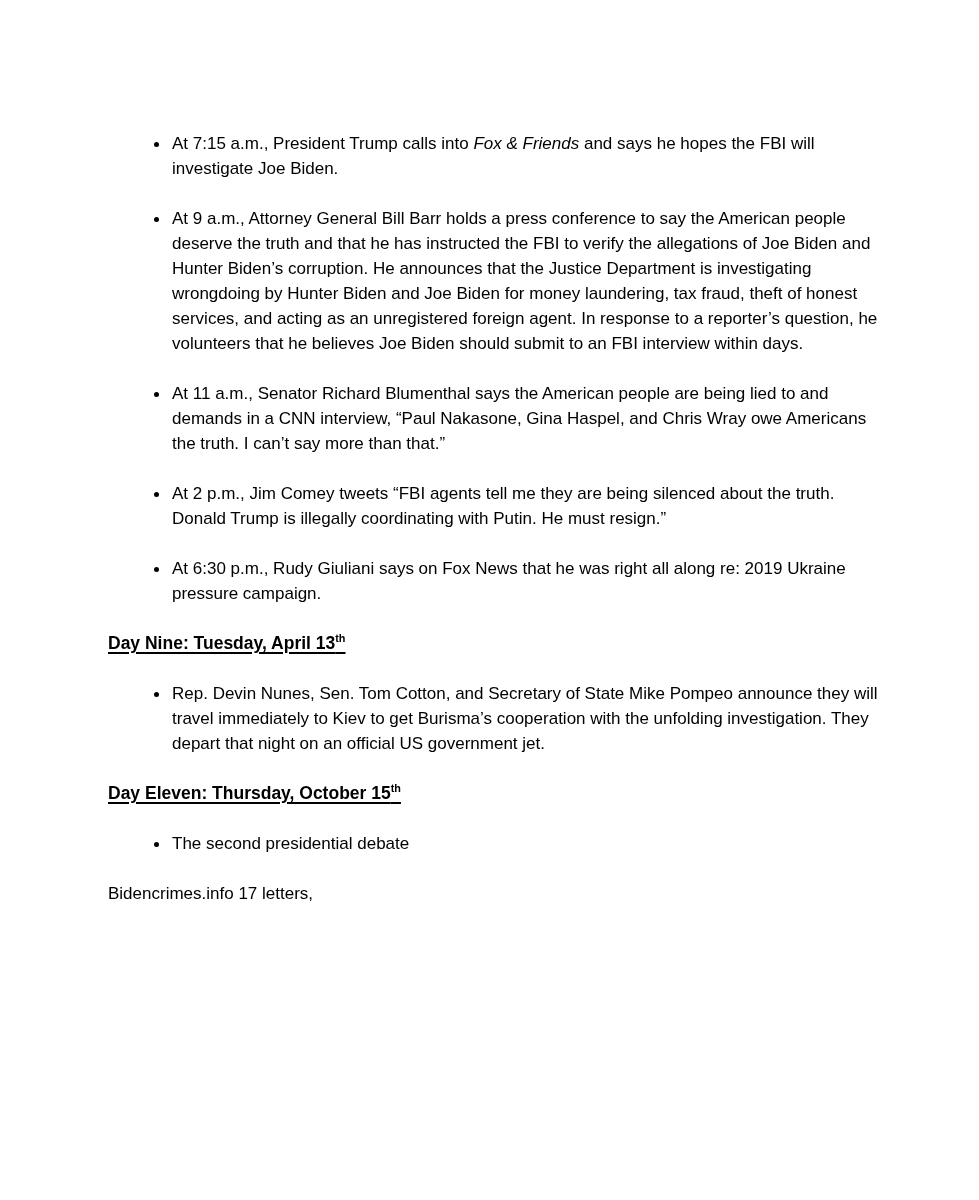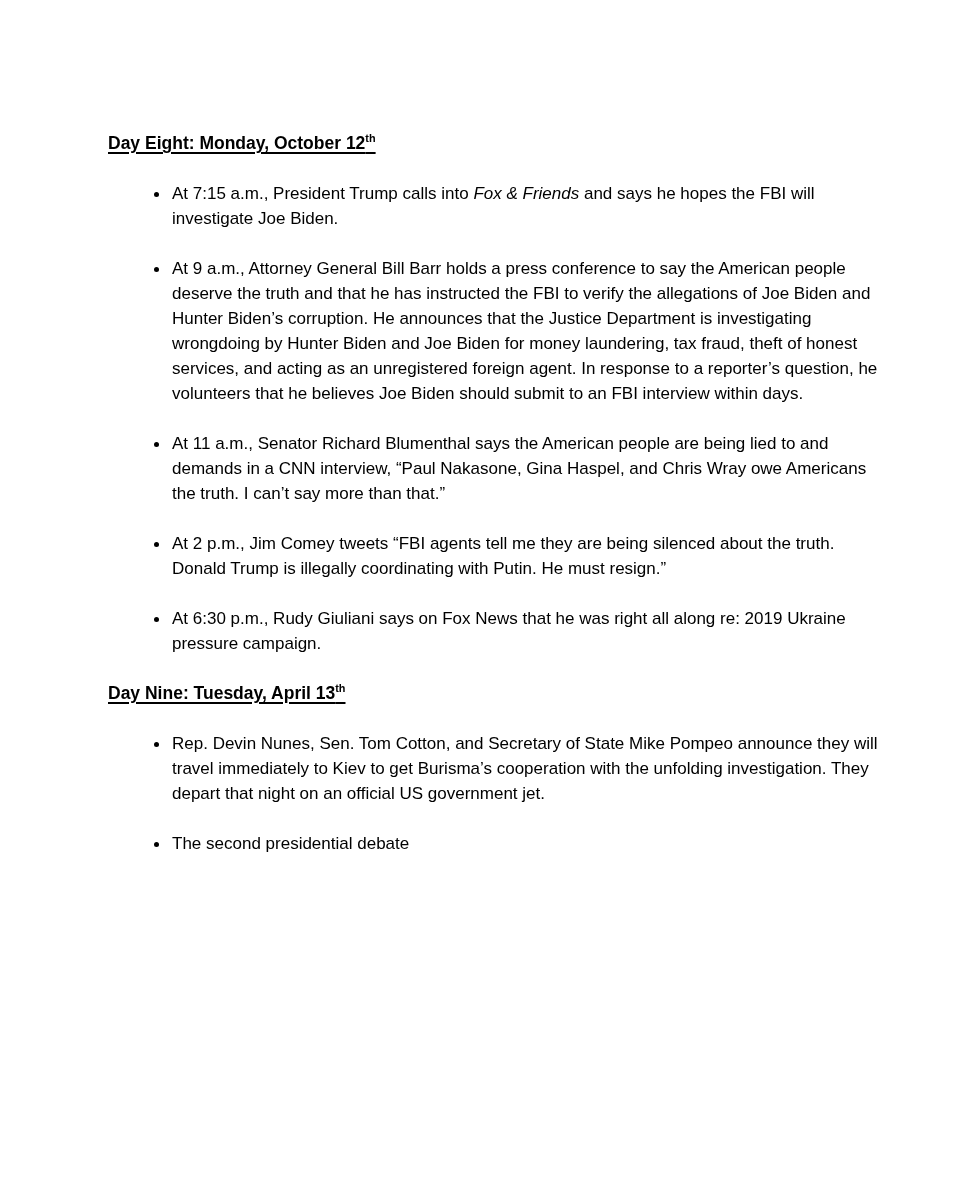--- a/index.html
+++ b/index.html
@@ -54,40 +54,41 @@
   p.footer-note {
     margin: 23px 0 0 0;
   }
 </style>
 </head>
 <body>
 
 <div class="doc">
 
   <section>
-    <h2 class="day-heading"><span>Day Eight: Monday, October 12</span><sup>th</sup></h2>
     <ul class="bullet-list">
       <li><span>At 7:15 a.m., President Trump calls into </span><em class="italic-seg">Fox &amp; Friends</em><span> and says he hopes the FBI will investigate Joe Biden.</span></li>
       <li><span>At 9 a.m., Attorney General Bill Barr holds a press conference to say the American people deserve the truth and that he has instructed the FBI to verify the allegations of Joe Biden and Hunter Biden’s corruption. He announces that the Justice Department is investigating wrongdoing by Hunter Biden and Joe Biden for money laundering, tax fraud, theft of honest services, and acting as an unregistered foreign agent. In response to a reporter’s question, he volunteers that he believes Joe Biden should submit to an FBI interview within days.</span></li>
       <li><span>At 11 a.m., Senator Richard Blumenthal says the American people are being lied to and demands in a CNN interview, “Paul Nakasone, Gina Haspel, and Chris Wray owe Americans the truth. I can’t say more than that.”</span></li>
       <li><span>At 2 p.m., Jim Comey tweets “FBI agents tell me they are being silenced about the truth. Donald Trump is illegally coordinating with Putin. He must resign.”</span></li>
       <li><span>At 6:30 p.m., Rudy Giuliani says on Fox News that he was right all along re: 2019 Ukraine pressure campaign.</span></li>
     </ul>
   </section>
 
   <section>
     <h2 class="day-heading"><span>Day Nine: Tuesday, April 13</span><sup>th</sup></h2>
   </section>
 
   <section>
     <ul class="bullet-list">
       <li><span>Rep. Devin Nunes, Sen. Tom Cotton, and Secretary of State Mike Pompeo announce they will travel immediately to Kiev to get Burisma’s cooperation with the unfolding investigation. They depart that night on an official US government jet.</span></li>
     </ul>
   </section>
 
   <section>
+    <h2 class="day-heading"><span>Day Eleven: Thursday, October 15</span><sup>th</sup></h2>
     <ul class="bullet-list">
       <li><span>The second presidential debate</span></li>
     </ul>
   </section>
 
+  <p class="footer-note">Bidencrimes.info 17 letters,</p>
 
 </div>
 
 </body></html>

